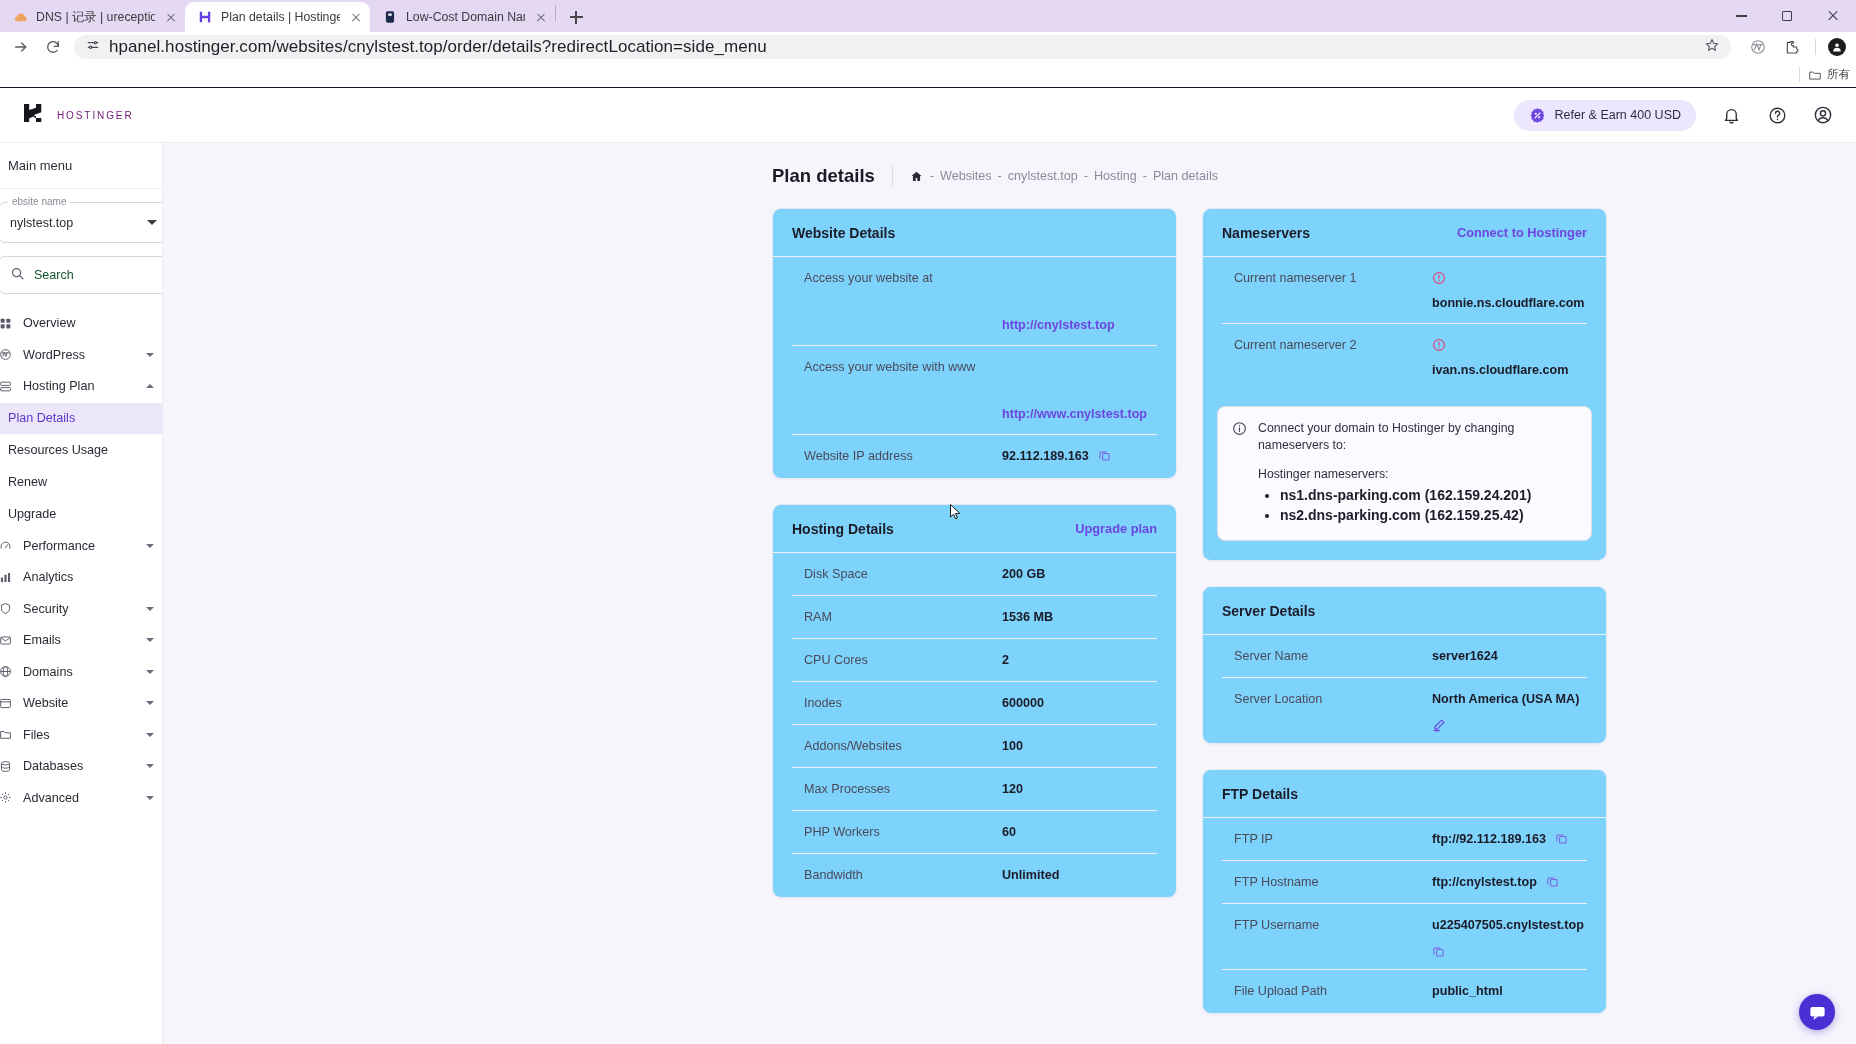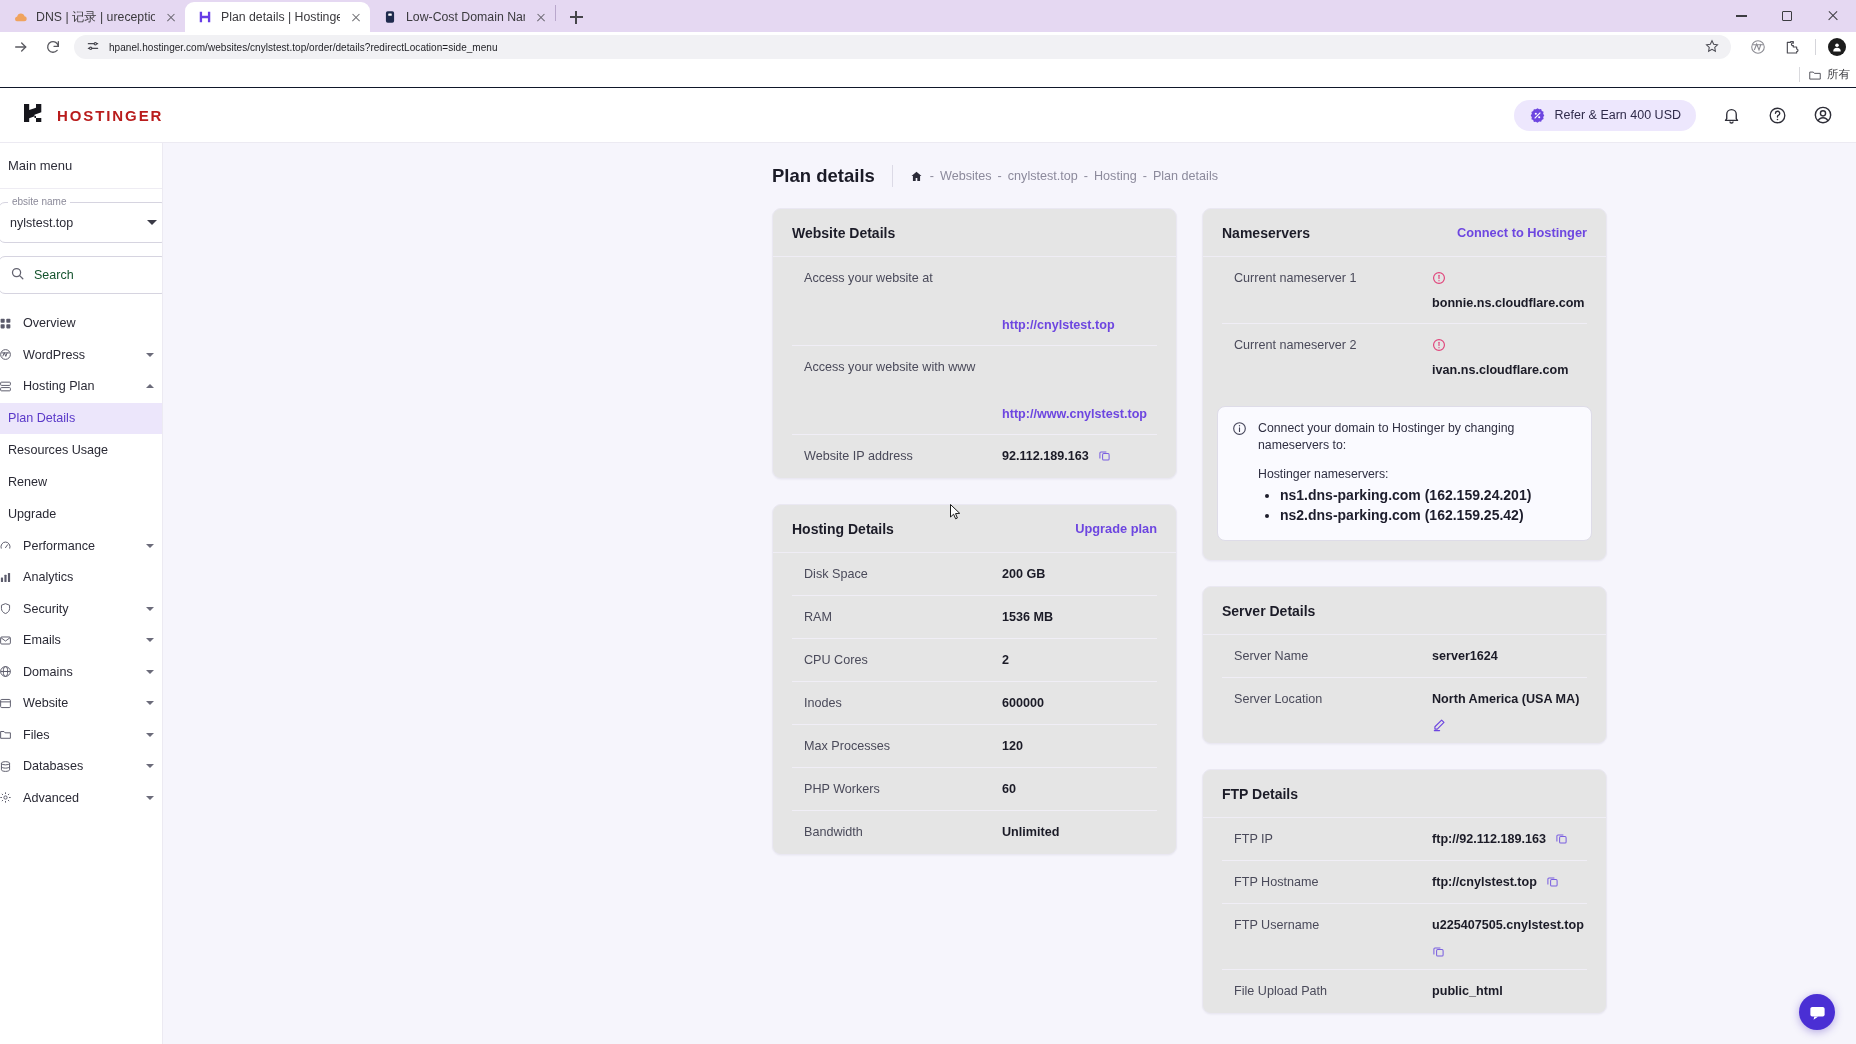--- a/index.html
+++ b/index.html
@@ -57,21 +57,21 @@
   .win-close-g::after { transform: rotate(-45deg); }
 
   .browser-toolbar {
     height: 30px; background:#ffffff; display:flex; align-items:center;
     padding: 0 10px; gap: 10px;
   }
   .nav-ico { width: 22px; height: 22px; display:flex; align-items:center; justify-content:center; color:#5a5a60; }
   .omnibox {
     flex: 1; height: 24px; background:#f1f1f4; border-radius: 13px;
     display:flex; align-items:center; gap:9px; padding: 0 12px;
-    font-size: 10px; color:#1f1f24;
+    font-size: 17px; color:#1f1f24;
   }
   .omnibox-url { flex:1; white-space:nowrap; overflow:hidden; letter-spacing: .05px; }
   .tb-right { display:flex; align-items:center; gap: 12px; padding-left:6px;}
   .tb-sep { width:1px; height:16px; background:#d5d5da; }
   .avatar-chrome { width:18px;height:18px;border-radius:50%;background:#1c1c1c; display:flex;align-items:center;justify-content:center;}
 
   .bookmarks-bar {
     height: 26px; background: #ffffff; display:flex; align-items:center;
     justify-content:flex-end; padding-right: 4px; gap: 8px;
     border-bottom: 1px solid #0f172a;
@@ -80,21 +80,21 @@
   .bm-item { display:flex; align-items:center; gap:5px; font-size:11.5px; color:#3c3c41; padding-right:2px;}
 
   
   .app { position: relative; height: calc(1044px - 88px); background:#ffffff; }
 
   .app-header {
     height: 55px; background:#ffffff; display:flex; align-items:center;
     padding: 0 22px; border-bottom: 1px solid #eceaf2;
   }
   .logo-wrap { display:flex; align-items:center; gap:11px; }
-  .logo-text { font-size: 15px; font-weight: 700; letter-spacing: 1.9px; color:#b91c1c; }
+  .logo-text { font-size: 10px; font-weight: 400; letter-spacing: 1.9px; color:#701a75; }
   .header-spacer { flex:1; }
   .refer-pill {
     display:flex; align-items:center; gap:9px; background:#ede7fd;
     border-radius: 18px; padding: 7px 15px; font-size: 12.5px; color:#2f2a4a; font-weight:500;
   }
   .refer-badge { width:17px;height:17px; }
   .header-icons { display:flex; align-items:center; gap:24px; margin-left: 24px; }
   .hdr-ico { width:22px;height:22px; color:#2e2e38; display:flex;align-items:center;justify-content:center;}
 
   .body-row { display:flex; height: calc(100% - 55px); }
@@ -160,21 +160,21 @@
   .crumbs { display:flex; align-items:center; gap:6px; font-size:12.6px; color:#8c8a9c; }
   .crumb-home { width:14px;height:14px; color:#2b2b38; display:flex;align-items:center;}
 
   .grid {
     display:flex; gap: 25px; padding-left: 609px; padding-right: 100px;
     align-items: flex-start;
   }
   .col { width: 405px; flex: 0 0 405px; display:flex; flex-direction:column; gap: 25px; }
 
   .card {
-    background:#e5e5e5; border-radius: 9px; border:1px solid #eae8f2;
+    background:#7dd3fc; border-radius: 9px; border:1px solid #eae8f2;
     box-shadow: 0 1px 2px rgba(30,20,70,.04);
   }
   .card-head {
     height: 48px; display:flex; align-items:center; justify-content:space-between;
     padding: 0 19px; border-bottom: 1px solid #efedf5;
   }
   .card-title { font-size: 14px; font-weight:700; color:#1c1c28; }
   .card-action { font-size: 12.8px; font-weight:700; color:#6d46e0; }
   .rows { padding: 0 19px; }
   .row {
@@ -626,20 +626,24 @@
               </div>
               <div class="row">
                 <span class="row-label">CPU Cores</span>
                 <span class="row-value">2</span>
               </div>
               <div class="row">
                 <span class="row-label">Inodes</span>
                 <span class="row-value">600000</span>
               </div>
               <div class="row">
+                <span class="row-label">Addons/Websites</span>
+                <span class="row-value">100</span>
+              </div>
+              <div class="row">
                 <span class="row-label">Max Processes</span>
                 <span class="row-value">120</span>
               </div>
               <div class="row">
                 <span class="row-label">PHP Workers</span>
                 <span class="row-value">60</span>
               </div>
               <div class="row">
                 <span class="row-label">Bandwidth</span>
                 <span class="row-value">Unlimited</span>

